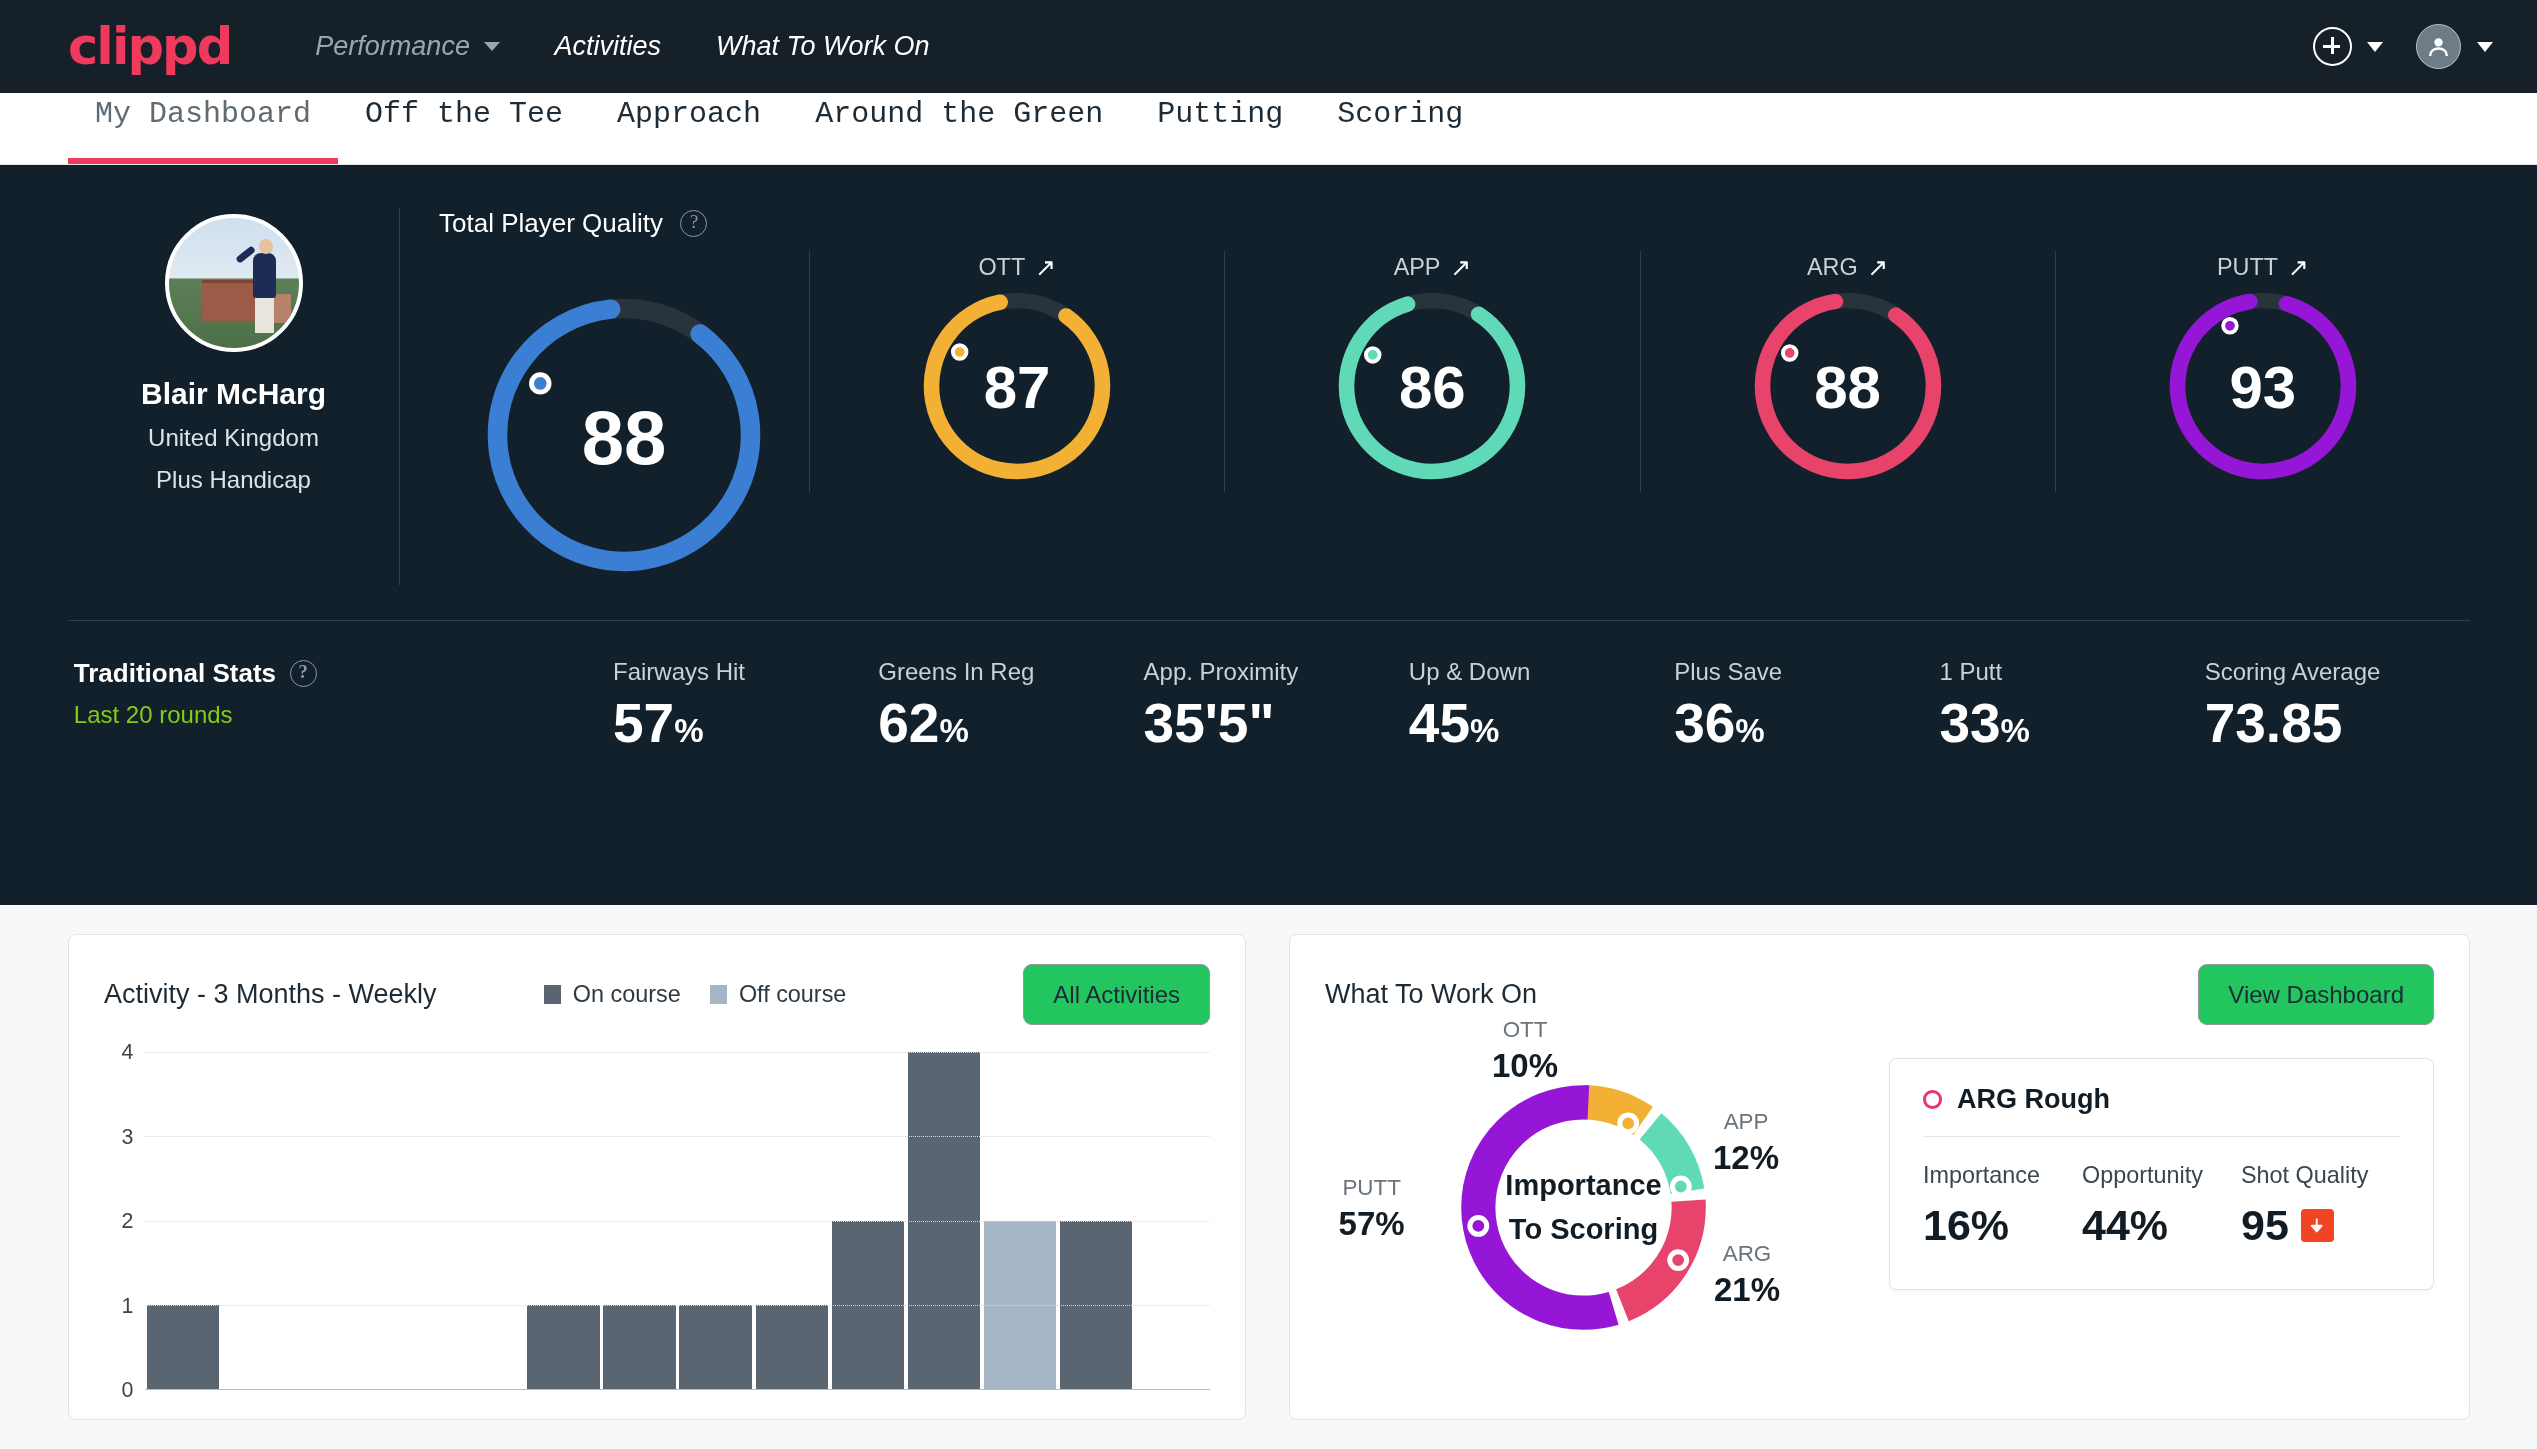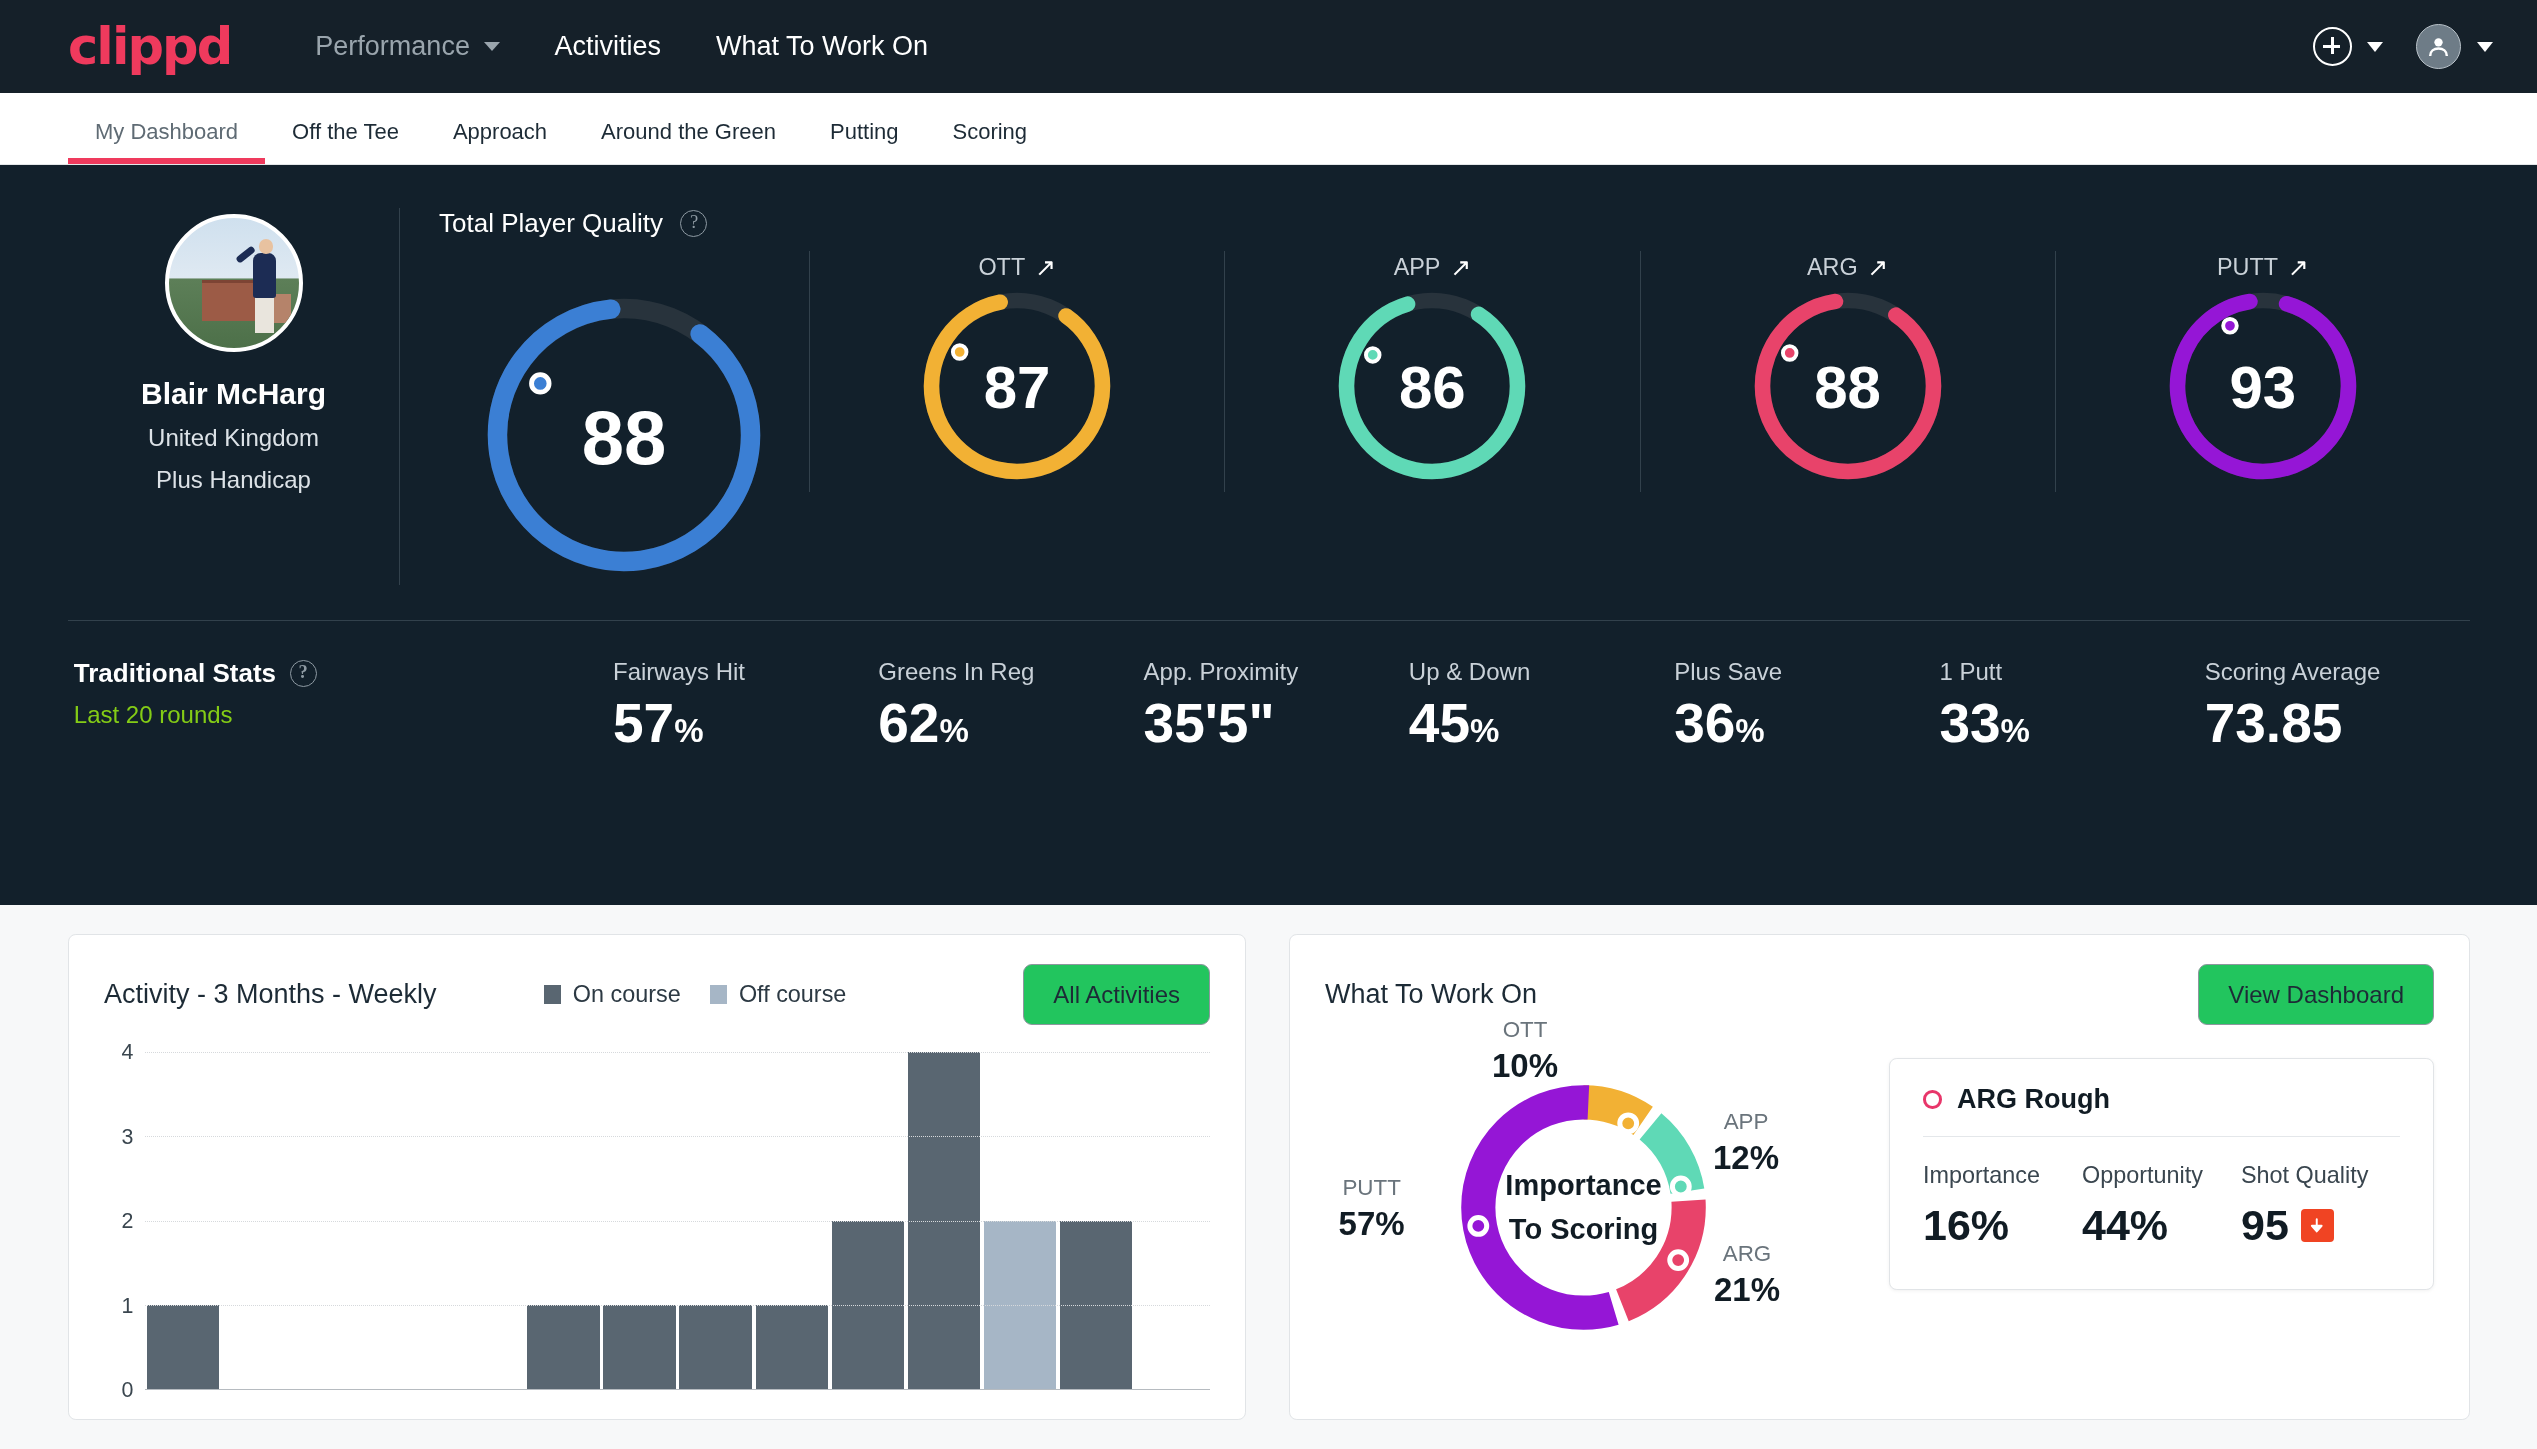--- a/index.html
+++ b/index.html
@@ -19,21 +19,21 @@
     padding: 0 45px 0 68px;
   }
   .logo {
     font-size: 51px;
     font-weight: 700;
     color: #ef3a5d;
     letter-spacing: -1.9px;
     margin-right: 84px;
     font-family: "DejaVu Sans", sans-serif;
   }
-  .navlinks { display: flex; align-items: center; gap: 55px; }
+  .navlinks { display: flex; align-items: center; gap: 55px; font-style: italic; }
   .navlink {
     font-size: 27px;
     color: #ffffff;
     display: flex;
     align-items: center;
     gap: 13.6px;
     cursor: pointer;
     white-space: nowrap;
   }
   .navlink.muted { color: #9aa5ad; }
@@ -71,26 +71,27 @@
   .tabbar {
     height: 72px;
     background: #ffffff;
     display: flex;
     align-items: flex-end;
     padding-left: 68px;
     gap: 0;
     border-bottom: 1px solid #e3e6e8;
   }
   .tab {
-    font-size: 22px;
+    font-size: 30px;
     color: #1d2b36;
-    padding: 0 27px 19px 27px;
+    padding: 0 27px 33px 27px;
     cursor: pointer;
     position: relative;
     white-space: nowrap;
+    font-family: Liberation Mono, monospace;
   }
   .tab.active { color: #5f6b74; }
   .tab.active::after {
     content: "";
     position: absolute;
     left: 0; right: 0; bottom: 0;
     height: 5.8px; background: #ef3a5d;
   }
 
   

